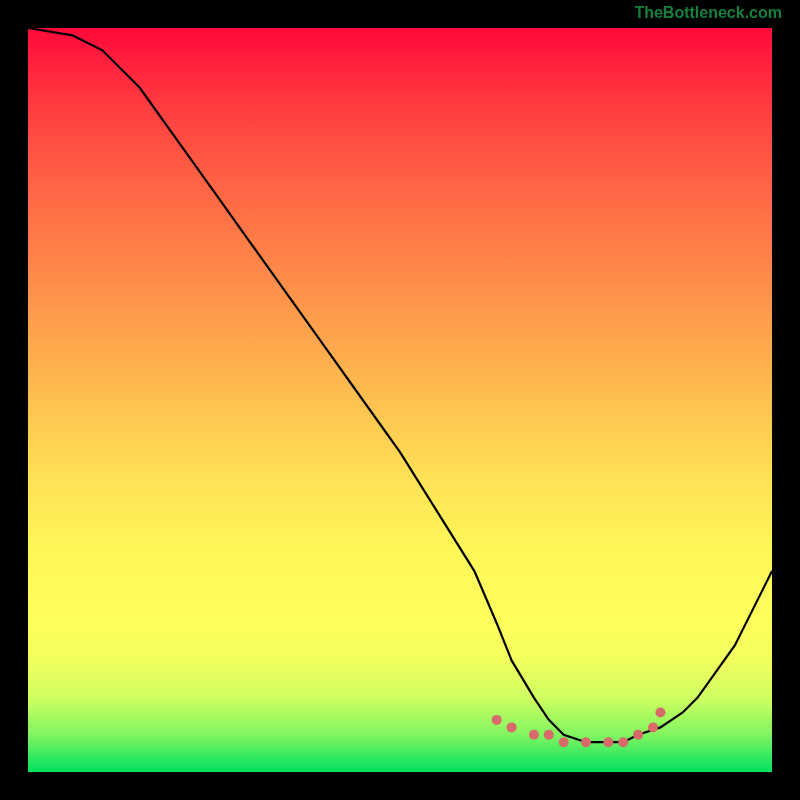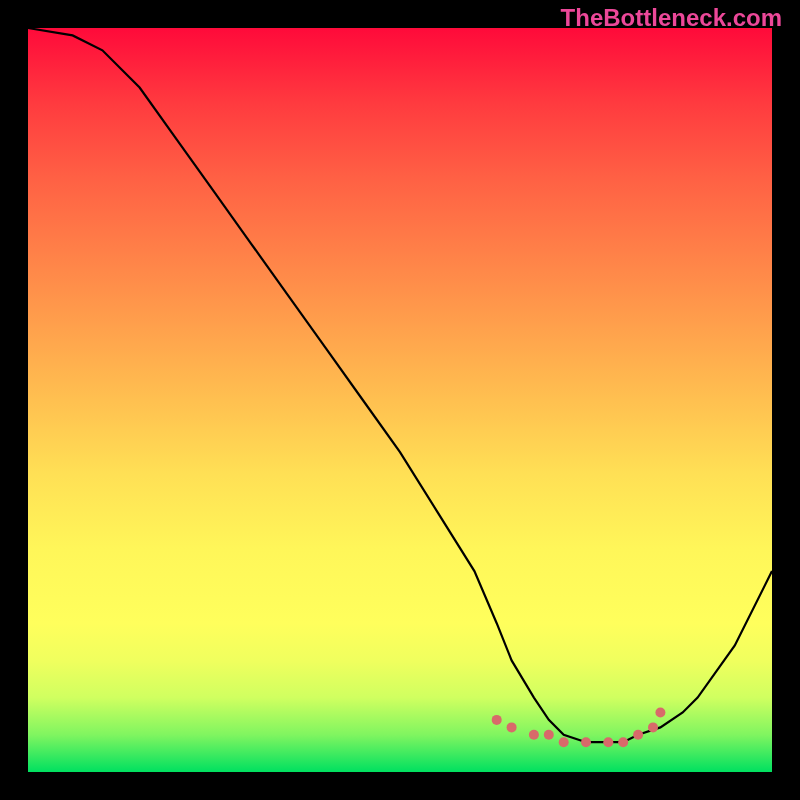--- a/index.html
+++ b/index.html
@@ -7,22 +7,22 @@
     width: 800px;
     height: 800px;
     background: #000;
     position: relative;
     font-family: Arial, sans-serif;
   }
   .watermark {
     position: absolute;
     top: 4px;
     right: 18px;
-    color: #ec4899;
-    font-size: 24px;
+    color: #15803d;
+    font-size: 16px;
     font-weight: bold;
     z-index: 10;
     text-align: right;
   }
   .plot-area {
     position: absolute;
     left: 28px;
     top: 28px;
     width: 744px;
     height: 744px;

